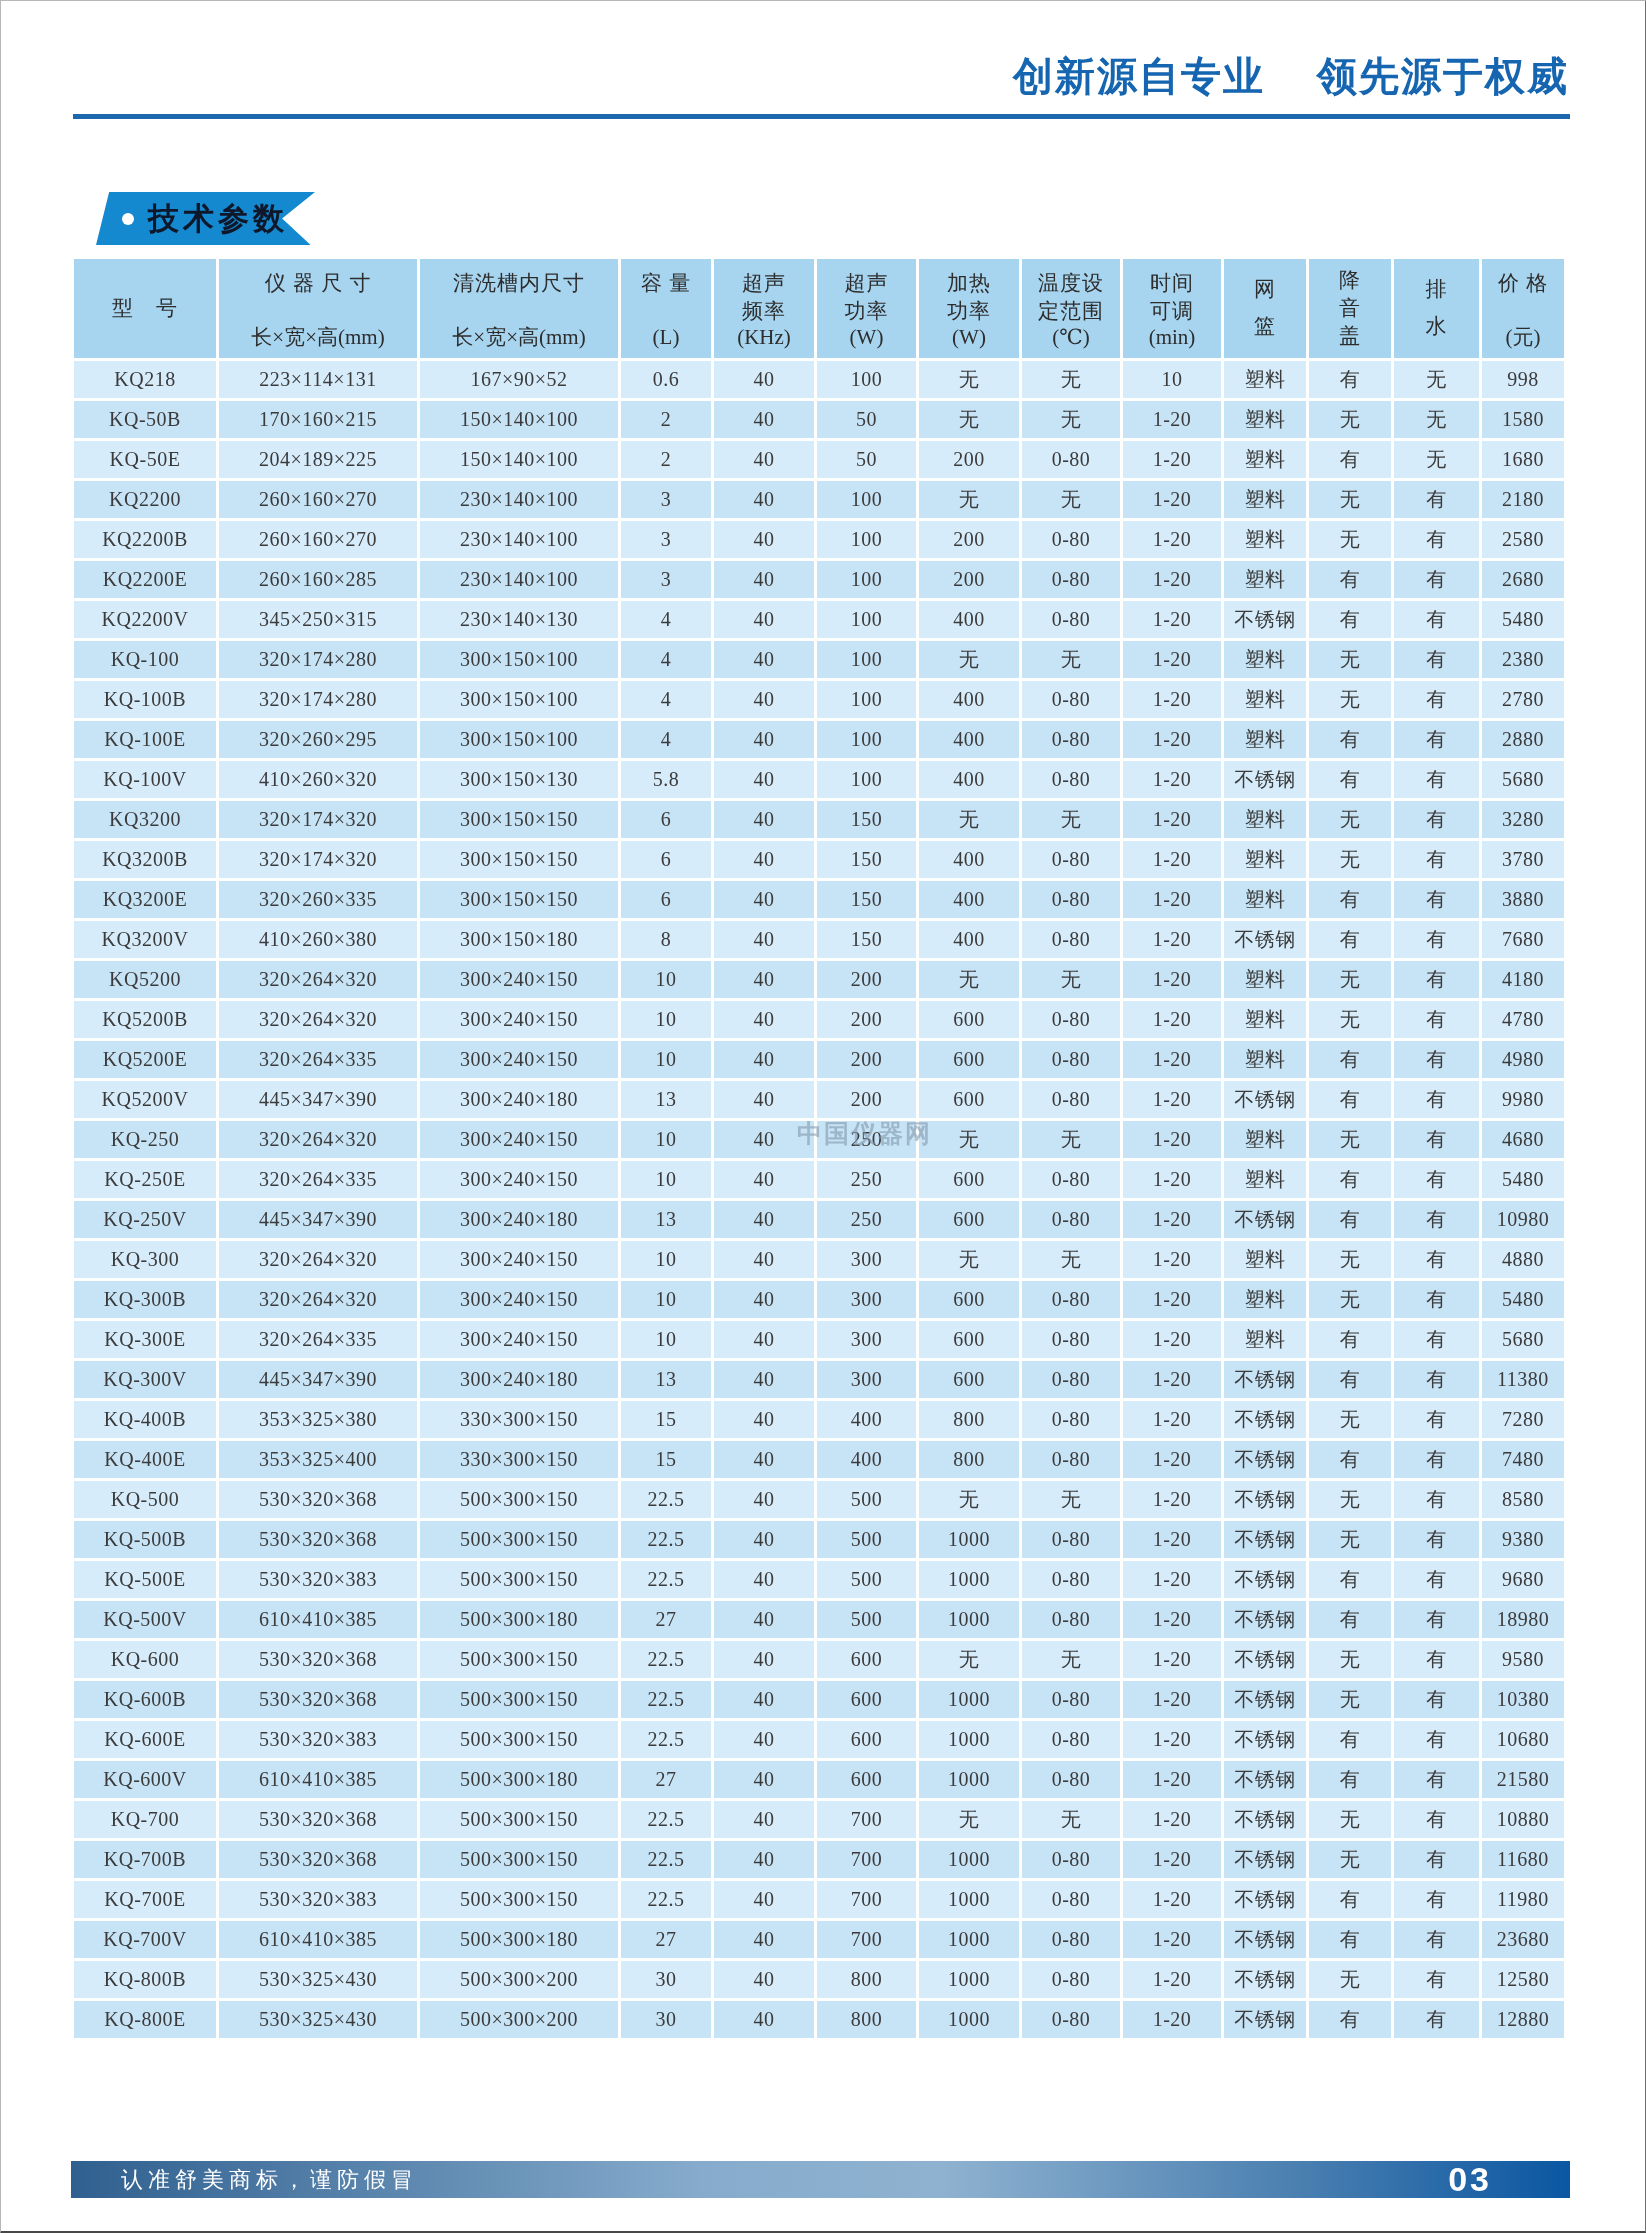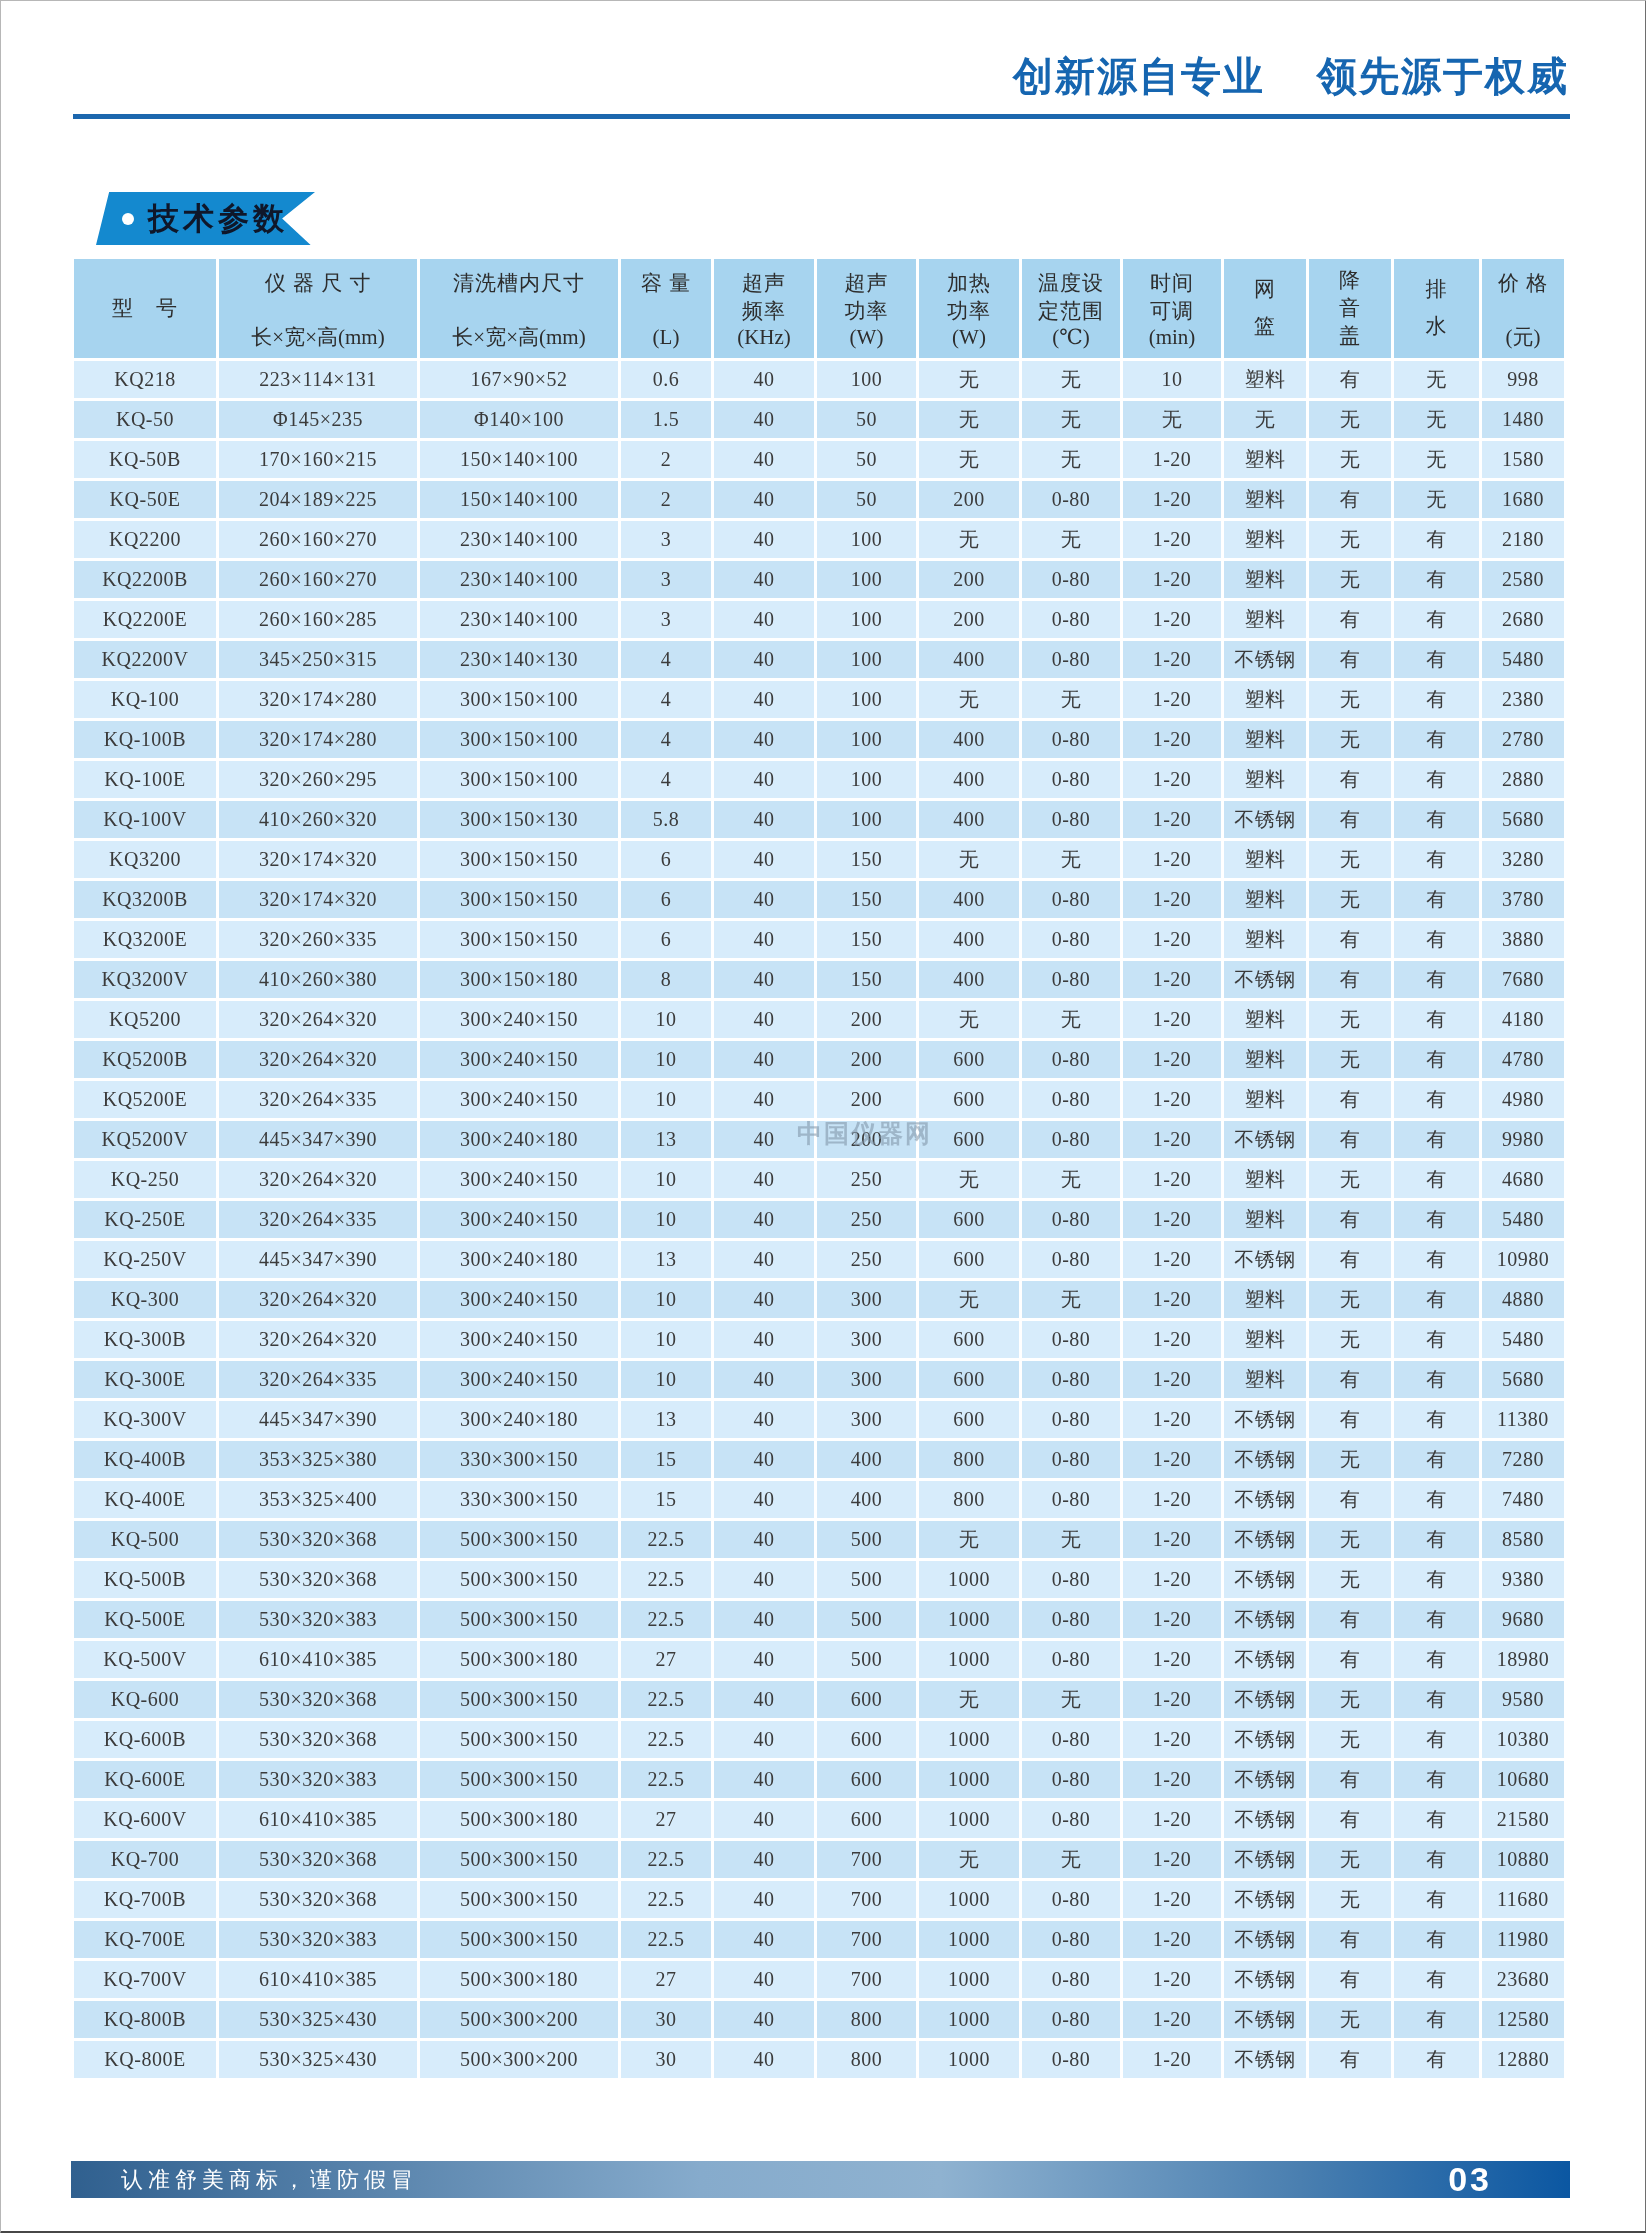--- a/index.html
+++ b/index.html
@@ -219,35 +219,20 @@
           <td>100</td>
           <td>无</td>
           <td>无</td>
           <td>10</td>
           <td>塑料</td>
           <td>有</td>
           <td>无</td>
           <td>998</td>
         </tr>
         <tr>
-          <td>KQ-50</td>
-          <td>Φ145×235</td>
-          <td>Φ140×100</td>
-          <td>1.5</td>
-          <td>40</td>
-          <td>50</td>
-          <td>无</td>
-          <td>无</td>
-          <td>无</td>
-          <td>无</td>
-          <td>无</td>
-          <td>无</td>
-          <td>1480</td>
-        </tr>
-        <tr>
           <td>KQ-50B</td>
           <td>170×160×215</td>
           <td>150×140×100</td>
           <td>2</td>
           <td>40</td>
           <td>50</td>
           <td>无</td>
           <td>无</td>
           <td>1-20</td>
           <td>塑料</td>

